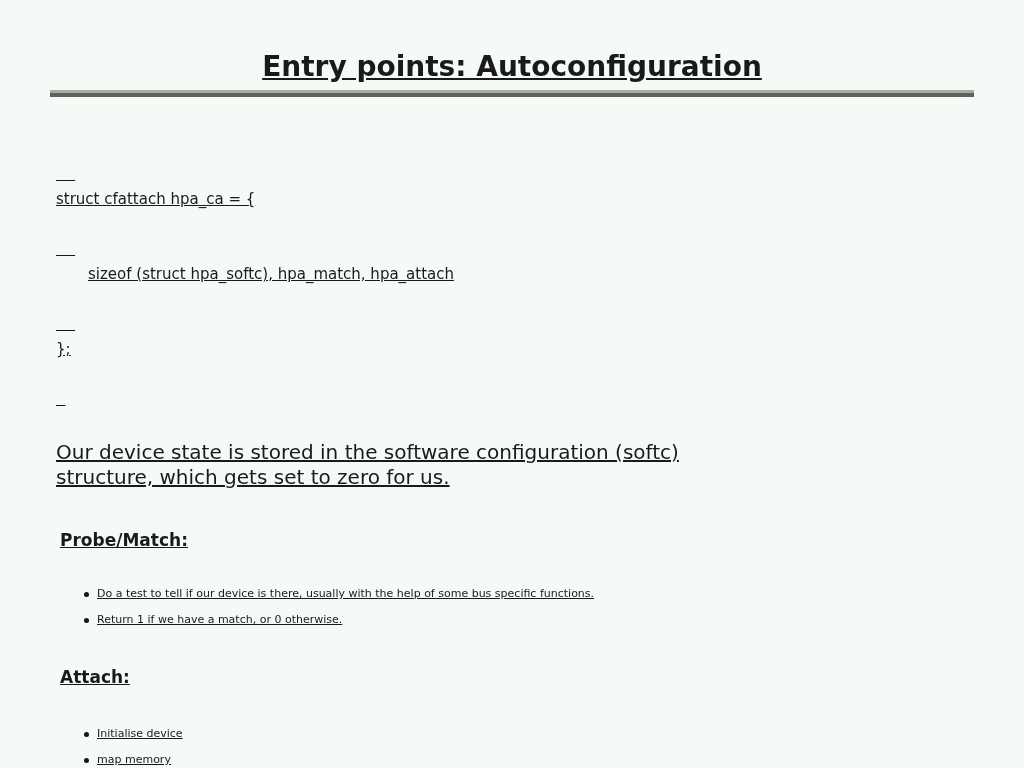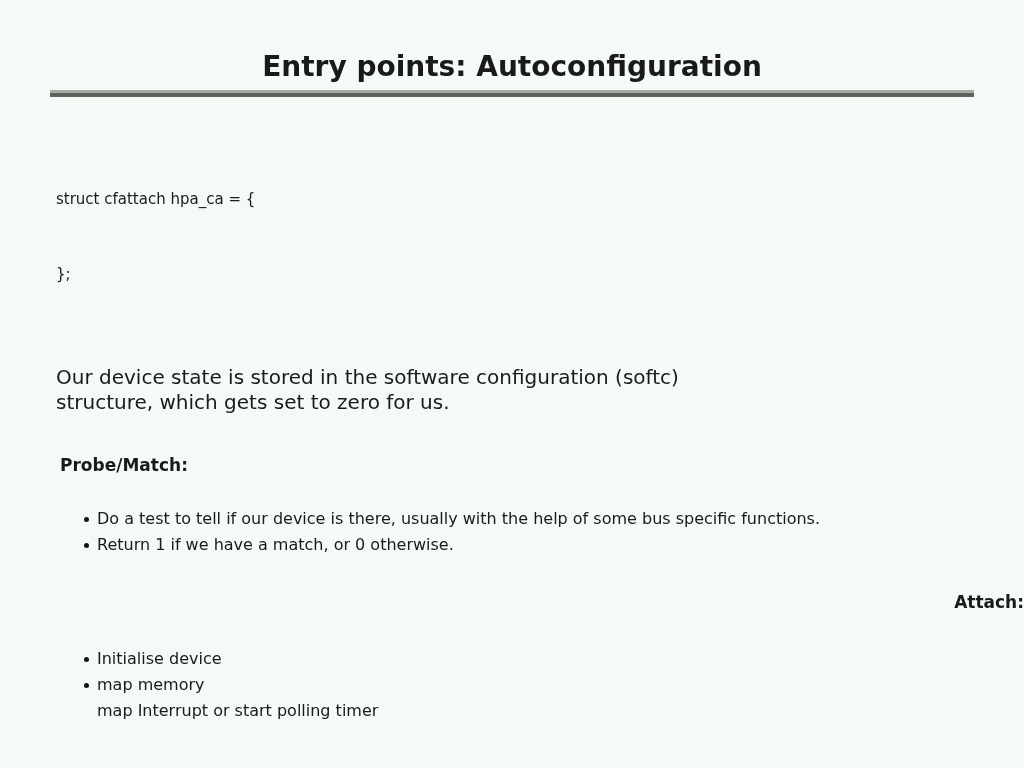--- a/index.html
+++ b/index.html
@@ -3,21 +3,21 @@
 <meta charset="utf-8">
 <style>
   * { margin: 0; padding: 0; box-sizing: border-box; }
   html, body { width: 1024px; height: 768px; }
   body {
     background: #f4faf5;
     font-family: "DejaVu Sans", "Liberation Sans", sans-serif;
     color: #1a1a1a;
     overflow: hidden;
   }
-  .slide { position: relative; width: 1024px; height: 722px; }
+  .slide { position: relative; width: 1024px; height: 722px; text-decoration: underline; }
 
   .title {
     padding-top: 49px;
     text-align: center;
     font-size: 28px;
     font-weight: bold;
     line-height: 36px;
   }
 
   .divider {
@@ -40,26 +40,26 @@
     font-size: 20px;
     line-height: 25px;
   }
 
   .section-heading {
     margin: 38px 0 0 60px;
     font-size: 17px;
     font-weight: bold;
     line-height: 24px;
   }
-  .section-heading.attach { margin-top: 32px; text-align: right; }
+  .section-heading.attach { margin-top: 32px; }
 
   ul.bullets {
     list-style: none;
     margin: 29px 0 0 57px;
-    font-size: 16px;
+    font-size: 11px;
   }
   ul.bullets.attach { margin-top: 32px; }
   ul.bullets li {
     position: relative;
     padding-left: 40px;
     line-height: 26px;
   }
   .dot {
     position: absolute;
     left: 27px;
@@ -74,20 +74,21 @@
 <body>
 
 <div class="slide">
 
   <h1 class="title">Entry points: Autoconfiguration</h1>
 
   <div class="divider"></div>
 
   <div class="code">
     <div>struct cfattach hpa_ca = {</div>
+    <div class="indent">sizeof (struct hpa_softc), hpa_match, hpa_attach</div>
     <div>};</div>
   </div>
 
   <div class="intro">
     <div>Our device state is stored in the software configuration (softc)</div>
     <div>structure, which gets set to zero for us.</div>
   </div>
 
   <div class="section-heading">Probe/Match:</div>
 

